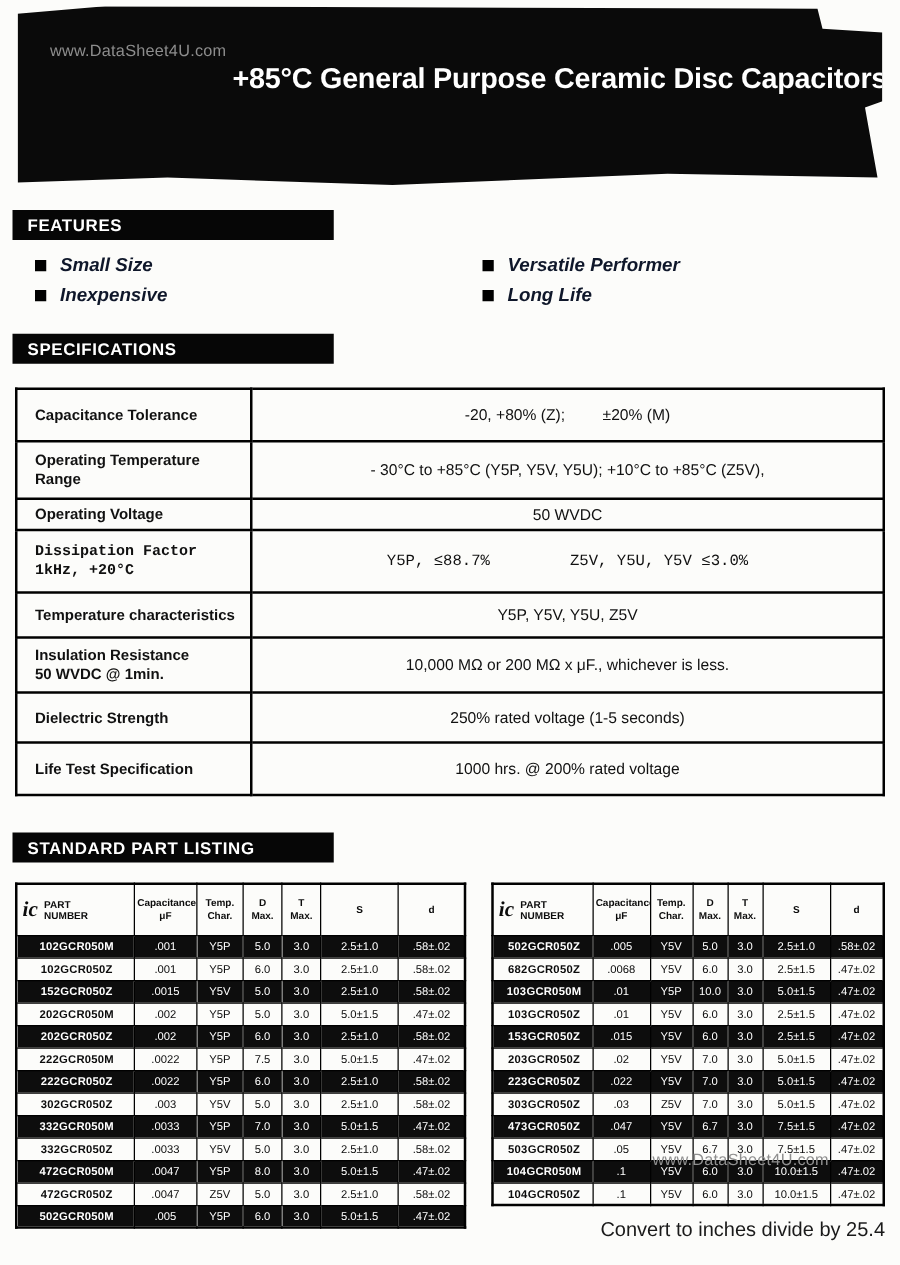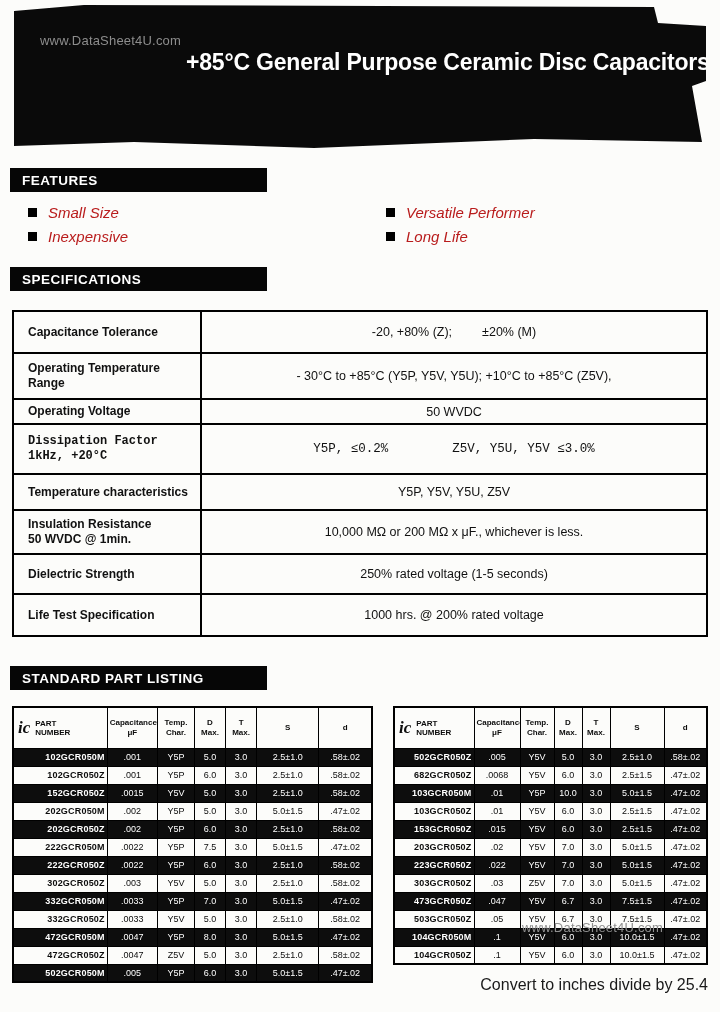--- a/index.html
+++ b/index.html
@@ -43,21 +43,21 @@
   .bar-specs    { top: 267px; }
   .bar-parts    { top: 666px; }
 
   
   .features {
     position: absolute; left: 28px; top: 204px; width: 662px;
     display: grid; grid-template-columns: 358px auto; row-gap: 7px;
   }
   .feat { display: flex; align-items: center; }
   .feat .sq { width: 9px; height: 9px; background: #000; margin-right: 11px; flex: 0 0 auto; }
-  .feat .ftext { font-style: italic; font-weight: normal; font-size: 15px; color: #b91c1c; }
+  .feat .ftext { font-style: italic; font-weight: bold; font-size: 15px; color: #0f172a; }
 
   
   table.spec {
     position: absolute; left: 12px; top: 310px; width: 696px;
     border-collapse: collapse; border: 2px solid #000;
     font-size: 12.5px;
   }
   .spec th, .spec td { border: 2px solid #000; }
   .spec th {
     width: 188px; text-align: left; padding: 4px 8px 4px 14px;
@@ -86,21 +86,21 @@
     table-layout: fixed; font-size: 9px; color: #0c0c0c;
   }
   table.parts.left  { width: 363px; }
   table.parts.right { width: 313px; }
   .parts th, .parts td { border: 1px solid #000; text-align: center; padding: 1px 2px; overflow: hidden; }
   .parts thead th {
     height: 36px; font-size: 8px; font-weight: bold;
     white-space: pre-line; line-height: 1.2; vertical-align: middle;
   }
   .parts tbody tr { height: 18px; }
-  .parts tbody td:first-child { text-align: right; padding-left: 4px; font-weight: bold; letter-spacing: .2px; margin-top: 44px; }
+  .parts tbody td:first-child { text-align: center; padding-left: 4px; font-weight: bold; letter-spacing: .2px; margin-top: 44px; }
   .parts tbody tr.dark { background: #0d0d0d; color: #fff; }
   .pnh { display: flex; align-items: center; justify-content: flex-start; gap: 5px; padding-left: 2px; }
   .ic-logo {
     font-family: "Liberation Serif", serif;
     font-style: italic; font-weight: bold; font-size: 17px; line-height: 1;
   }
   .pnl { width: 44px; text-align: left; font-size: 8px; font-weight: bold; line-height: 1.15; }
 
   
   .bottom-watermark {
@@ -176,21 +176,21 @@
           </div>
         </td>
       </tr>
       <tr>
         <th>
           <div>Dissipation Factor</div>
           <div>1kHz, +20°C</div>
         </th>
         <td>
           <div class="vals gap-lg">
-            <span>Y5P, ≤0.2%</span>
+            <span>Y5P, ≤88.7%</span>
             <span>Z5V, Y5U, Y5V ≤3.0%</span>
           </div>
         </td>
       </tr>
       <tr>
         <th>
           <div>Temperature characteristics</div>
         </th>
         <td>
           <div class="vals">

